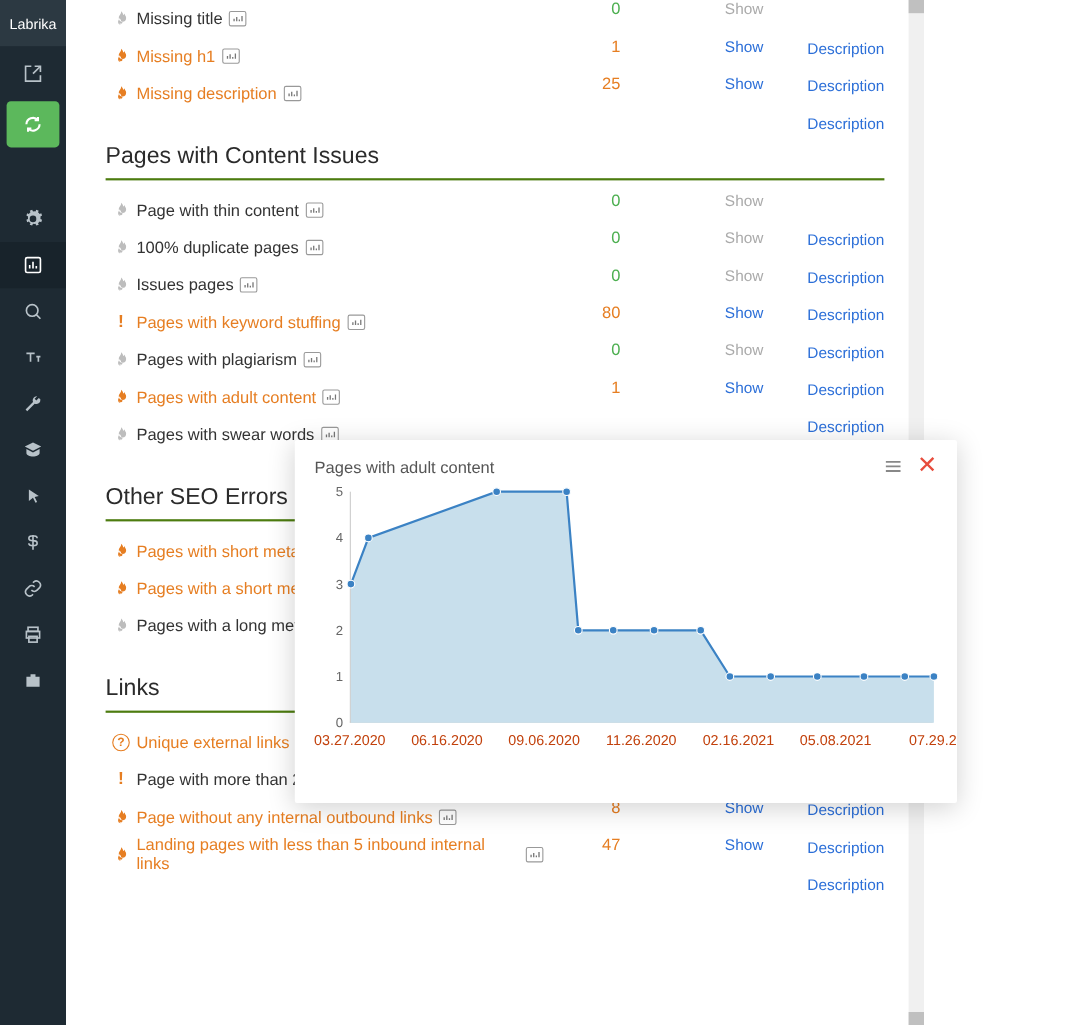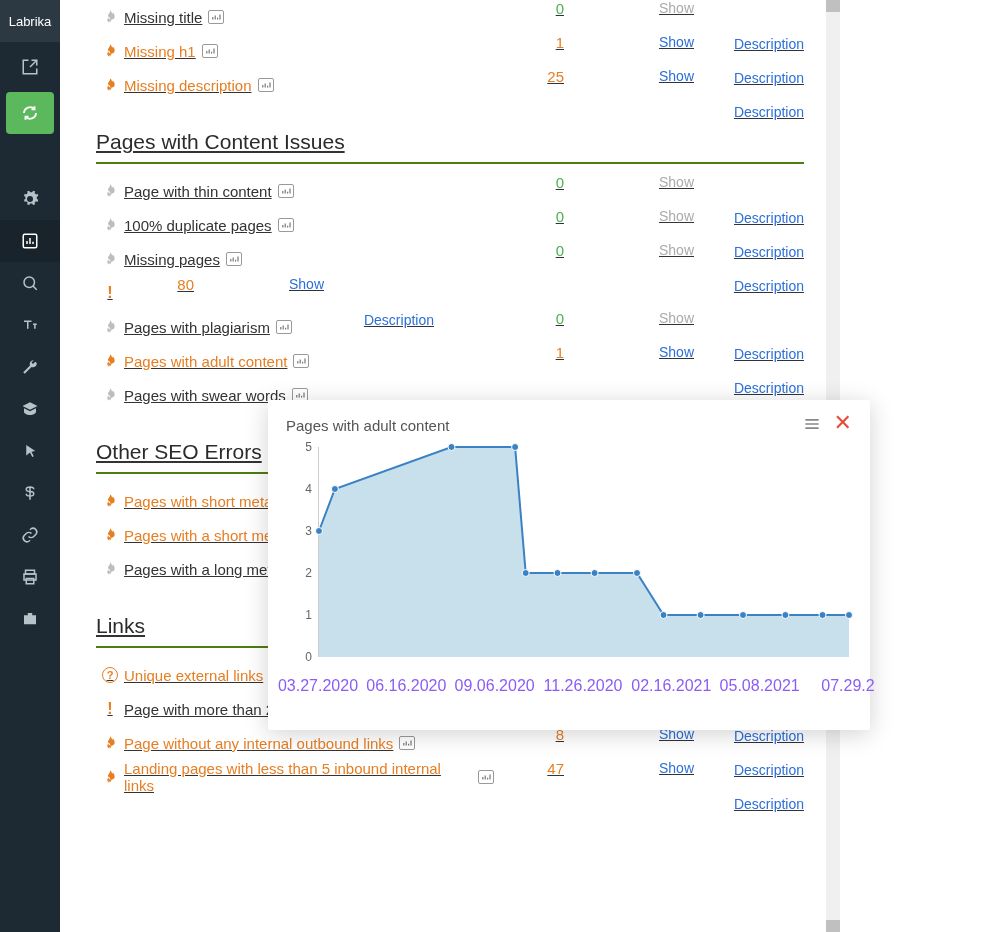--- a/index.html
+++ b/index.html
@@ -1,17 +1,17 @@
 <!DOCTYPE html>
 <html><head>
 <meta charset="utf-8">
 <style>
   * { box-sizing: border-box; margin: 0; padding: 0; }
   body { font-family: Arial, sans-serif; font-size: 14px; background: #fff; color: #333; }
-  .app { display: flex; width: 840px; height: 932px; position: relative; text-decoration: underline; }
+  .app { display: flex; width: 840px; height: 932px; position: relative; }
   .sidebar { width: 60px; background: #1e2a33; display: flex; flex-direction: column; align-items: center; flex-shrink: 0; }
   .logo { width: 60px; height: 42px; display: flex; align-items: center; justify-content: center; color: #fff; font-size: 13px; background: #2c3942; margin-bottom: 4px; }
   .nav-icon { width: 60px; height: 42px; display: flex; align-items: center; justify-content: center; color: #b8c2c9; cursor: pointer; }
   .nav-icon.active { background: #5cb85c; color: #fff; border-radius: 4px; width: 48px; margin: 4px 0; }
   .nav-icon.sel { background: #18232b; color:#fff; }
   .nav-icon svg { width: 18px; height: 18px; }
   .main { flex: 1; padding: 0 18px; overflow-y: auto; position: relative; background:#fff; }
   .content-card { background:#fff; padding: 0 18px 30px 18px; margin-bottom:20px; }
   .section-title { font-size: 21px; font-weight: 400; margin: 28px 0 10px 0; color:#2b2b2b; border-bottom:2px solid #4d7c0f; padding-bottom:8px;}
   .row { display: flex; height: 34px; }
@@ -36,21 +36,21 @@
   .popup { position: absolute; left: 268px; top: 400px; width: 602px; height: 330px; background:#fff; box-shadow: 0 4px 24px rgba(0,0,0,0.18); border-radius:2px; padding:14px 18px 10px 18px; z-index: 50; }
   .popup-header { display:flex; align-items:center; }
   .popup-title { flex:1; font-size:15px; color:#555; }
   .popup-icons { display:flex; gap:12px; }
   .popup-icons .menu-icon { color:#888; cursor:pointer; }
   .popup-icons .close-icon { color:#e74c3c; cursor:pointer; font-size:22px; line-height:18px; }
   .chart-wrap { position:relative; width:100%; height:250px; margin-top:10px; }
   .y-axis { position:absolute; left:0; top:0; height:210px; width:30px; }
   .y-tick { position:absolute; right:4px; font-size:12px; color:#666; transform:translateY(-50%); }
   .plot { position:absolute; left:32px; top:0; width:530px; height:210px; border-left:1px solid #ccc; border-bottom:1px solid #ccc; }
-  .x-tick { position:absolute; font-size:16px; color:#8b5cf6; transform:translateX(-50%); top:230px; white-space:nowrap; }
+  .x-tick { position:absolute; font-size:13px; color:#c2410c; transform:translateX(-50%); top:218px; white-space:nowrap; }
   .scrollbar-track { position:absolute; right:0; top:0; width:14px; height:100%; background:#f0f0f0;}
   .scrollbar-thumb { position:absolute; right:0; width:14px; background:#c0c0c0; }
 </style>
 </head>
 <body>
 
 <div class="app">
   <div class="sidebar">
     <div class="logo">Labrika</div>
     <div class="nav-icon">
@@ -224,34 +224,42 @@
           <div class="show-col show-gray">Show</div>
           <div class="desc-col link-blue">Description</div>
         </div>
         <div class="row">
           <div class="icon-col flame-gray">
             <svg width="16" height="16" viewBox="0 0 24 24" fill="currentColor">
               <path d="M12 2c1 4-3 5-3 9a5 5 0 0010 0c0-3-2-3-2-6 0 0-1 2-2 2 0-3-3-5-3-5zm0 18a4 4 0 01-4-4c0-2 2-3 2-5 1 2 2 2 2 4a2 2 0 11-2 2c0 2 1 3 2 3z"></path>
             </svg>
           </div>
           <div class="label-col">
-            <span class="label-dark">Missing pages</span>
+            <span class="label-dark">Issues pages</span>
             <span class="mini-chart-icon">
               <svg viewBox="0 0 12 10" fill="none" stroke="#777" stroke-width="1.5">
                 <path d="M2 8V5M5 8V3M8 8V6M11 8V2"></path>
               </svg>
             </span>
           </div>
           <div class="count-col green">0</div>
           <div class="show-col show-gray">Show</div>
           <div class="desc-col link-blue">Description</div>
         </div>
         <div class="row">
           <div class="icon-col">
             <span class="excl">!</span>
+          </div>
+          <div class="label-col">
+            <span class="label-orange">Pages with keyword stuffing</span>
+            <span class="mini-chart-icon">
+              <svg viewBox="0 0 12 10" fill="none" stroke="#777" stroke-width="1.5">
+                <path d="M2 8V5M5 8V3M8 8V6M11 8V2"></path>
+              </svg>
+            </span>
           </div>
           <div class="count-col orange">80</div>
           <div class="show-col link-blue">Show</div>
           <div class="desc-col link-blue">Description</div>
         </div>
         <div class="row">
           <div class="icon-col flame-gray">
             <svg width="16" height="16" viewBox="0 0 24 24" fill="currentColor">
               <path d="M12 2c1 4-3 5-3 9a5 5 0 0010 0c0-3-2-3-2-6 0 0-1 2-2 2 0-3-3-5-3-5zm0 18a4 4 0 01-4-4c0-2 2-3 2-5 1 2 2 2 2 4a2 2 0 11-2 2c0 2 1 3 2 3z"></path>
             </svg>

